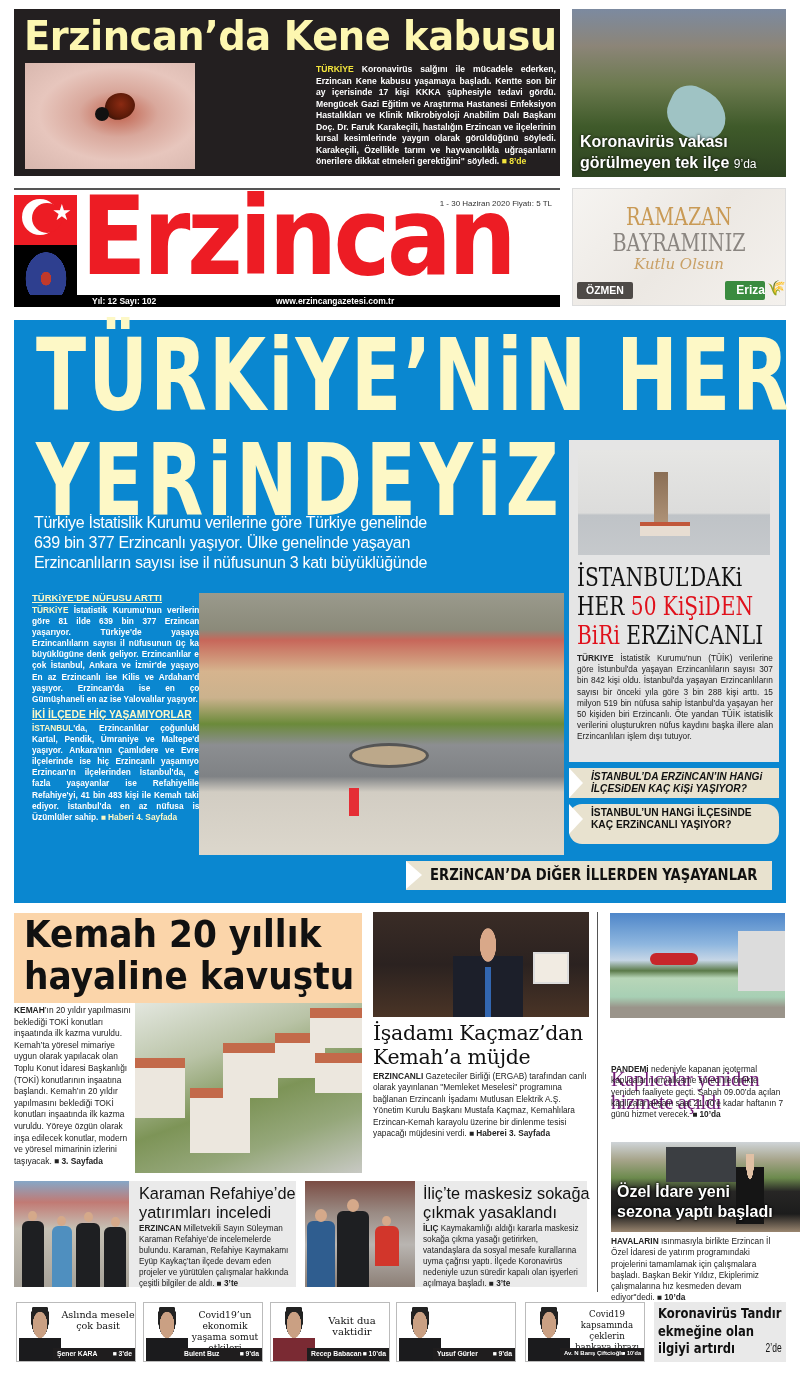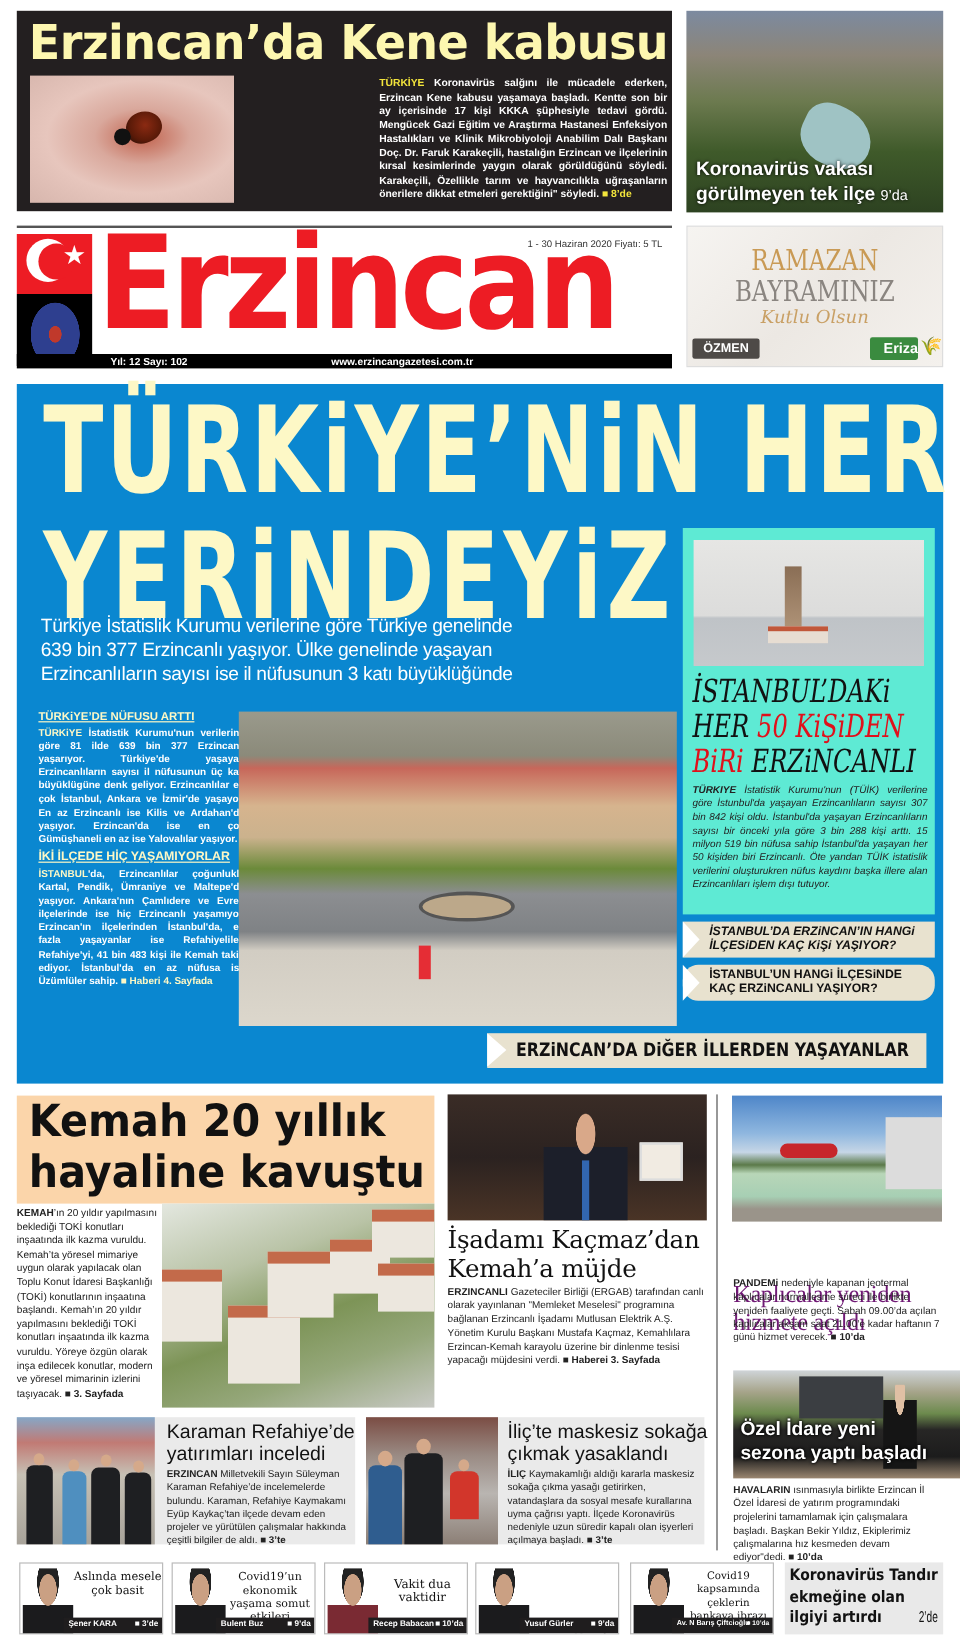--- a/index.html
+++ b/index.html
@@ -58,34 +58,34 @@
   #body1 { left: 18px; top: 285px; width: 172px; color: #fff; font-weight: bold; font-size: 8.3px; line-height: 11.1px; text-align: justify; }
   #sub2 { left: 18px; top: 389px; color: #fdf8c6; font-weight: bold; font-size: 10.3px; text-decoration: underline; white-space: nowrap; }
   #body2 { left: 18px; top: 403px; width: 172px; color: #fff; font-weight: bold; font-size: 8.3px; line-height: 11.1px; text-align: justify; }
   .ref-yellow { color: #fdf8c6; }
 
   #square-photo { left: 185px; top: 273px; width: 365px; height: 262px; overflow: hidden;
     background: linear-gradient(180deg, #9a9a8c 0%, #8b8a7a 14%, #c7675a 18%, #d6b48e 30%, #cbb28d 40%, #6b8a3a 50%, #8c8e91 58%, #7f8285 70%, #d2cdc3 76%, #dcd7cc 100%); }
   #sq-roundabout { left: 150px; top: 150px; width: 80px; height: 25px; border-radius: 50%; border: 3px solid #555; background: #bca88a; }
   #sq-banner { left: 150px; top: 195px; width: 10px; height: 28px; background: #e52d35; }
 
-  #ist-box { left: 555px; top: 120px; width: 210px; height: 322px; background: #5eead4; font-style: italic; }
+  #ist-box { left: 555px; top: 120px; width: 210px; height: 322px; background: #e5e5e5; }
   #ist-photo { left: 9px; top: 10px; width: 192px; height: 105px; background: linear-gradient(180deg, #e6e6e4 0%, #dcdcdb 60%, #bfc3c7 62%, #c6c9cc 100%); }
   #ist-tower { left: 76px; top: 22px; width: 14px; height: 62px; background: linear-gradient(180deg, #8a6e55, #b69a7e); }
   #ist-house { left: 62px; top: 72px; width: 50px; height: 14px; background: #e7ddd2; border-top: 4px solid #c1573a; }
   #ist-title { left: 8px; top: 122px; width: 196px; font-family: "DejaVu Serif", serif; font-size: 26.5px; line-height: 29px; color: #111; white-space: nowrap; transform: scaleX(0.76); transform-origin: left; }
   .red { color: #e0101b; }
   #ist-body { left: 8px; top: 213px; width: 196px; font-size: 8.3px; line-height: 11.2px; color: #222; text-align: justify; }
 
   .q-banner { background: #e8e2cf; }
   .q-arrow { position: absolute; left: 0; top: 0; width: 0; height: 0; border-style: solid; border-color: transparent transparent transparent #fff; }
   #q1 { left: 555px; top: 448px; width: 210px; height: 30px; font-style: italic; }
   #q1 .q-arrow { border-width: 15px 0 15px 14px; }
   #q1-text { left: 22px; top: 3px; font-weight: bold; font-size: 10.2px; line-height: 12px; color: #111; white-space: nowrap; }
-  #q2 { left: 555px; top: 484px; width: 210px; height: 30px; border-radius: 13px; }
+  #q2 { left: 555px; top: 484px; width: 210px; height: 40px; border-radius: 13px; }
   #q2 .q-arrow { border-width: 15px 0 15px 14px; }
   #q2-text { left: 22px; top: 3px; font-weight: bold; font-size: 10.2px; line-height: 12px; color: #111; white-space: nowrap; }
   #b1 { left: 17px; top: 541px; width: 375px; height: 29px; }
   #b1 .q-arrow { border-width: 14.5px 0 14.5px 16px; }
   #b1-text { left: 26px; top: 5px; font-family: "DejaVu Sans", sans-serif; font-weight: bold; font-size: 15.5px; color: #111; white-space: nowrap; transform: scaleX(0.86); transform-origin: left; }
   #b2 { left: 392px; top: 541px; width: 366px; height: 29px; }
   #b2 .q-arrow { border-width: 14.5px 0 14.5px 16px; }
   #b2-text { left: 24px; top: 5px; font-family: "DejaVu Sans", sans-serif; font-weight: bold; font-size: 15.5px; color: #111; white-space: nowrap; transform: scaleX(0.85); transform-origin: left; }
 
   

